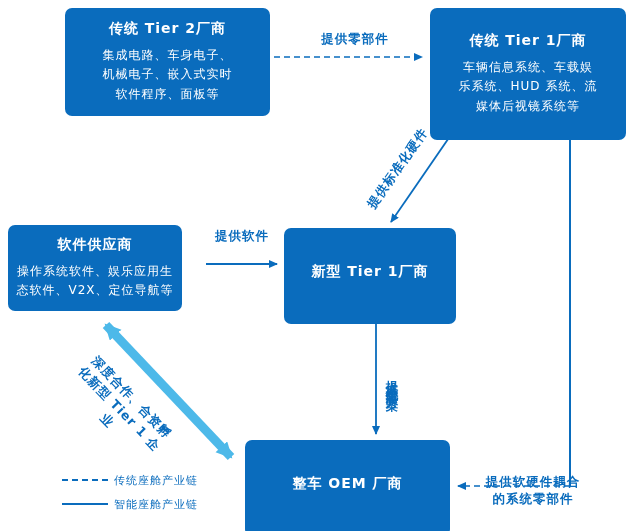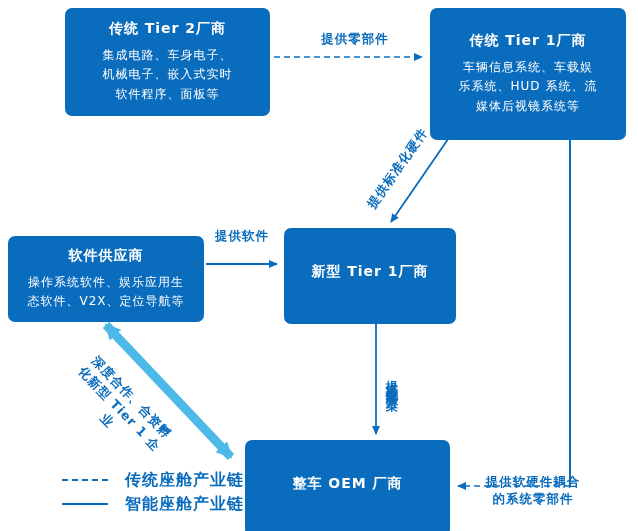--- a/index.html
+++ b/index.html
@@ -9,36 +9,36 @@
   .arrows { position:absolute; left:0; top:0; width:638px; height:531px; pointer-events:none; }
 
   .box { position:absolute; background:#0a6cbd; border-radius:7px; color:#ffffff;
          text-align:center; display:flex; flex-direction:column; justify-content:center;
          padding:6px 8px; }
   .box-title { font-weight:bold; font-size:14px; letter-spacing:1px; margin-bottom:8px; }
   .box-body  { font-size:12px; line-height:1.62; letter-spacing:1px; white-space:pre-line; }
 
   #box-tier2     { left:65px;  top:8px;   width:205px; height:108px; }
   #box-tier1     { left:430px; top:8px;   width:196px; height:132px; }
-  #box-software  { left:8px;   top:236px; width:196px; height:86px; }
+  #box-software  { left:8px;   top:225px; width:174px; height:86px; }
   #box-new-tier1 { left:284px; top:228px; width:172px; height:96px;align-items:center; }
   #box-oem       { left:245px; top:440px; width:205px; height:96px; }
 
   .arrow-label { position:absolute; color:#0a6cbd; font-weight:bold; font-size:12.5px;
                  letter-spacing:1px; white-space:pre-line; text-align:center; }
   #label-parts    { left:315px; top:31px;  width:80px; }
   #label-std-hw   { left:328px; top:160px; width:140px; transform:rotate(-55deg); }
   #label-sw       { left:202px; top:228px; width:80px; }
   #label-solution { left:383px; top:314px; height:132px; writing-mode:vertical-rl; letter-spacing:2.5px; }
   #label-coupled  { left:477px; top:430px; width:112px; line-height:1.35;margin-top:44px; }
   #label-coop     { left:57px;  top:384px; width:124px; transform:rotate(46deg); line-height:1.35; }
 
   .legend { position:absolute; left:62px; top:468px; }
-  .legend-item { display:flex; align-items:center; gap:17px; height:24px;
-                 color:#0a6cbd; font-weight:bold; font-size:16px; letter-spacing:1px; }
+  .legend-item { display:flex; align-items:center; gap:6px; height:24px;
+                 color:#0a6cbd; font-weight:normal; font-size:11px; letter-spacing:1px; }
   .legend-line { width:46px; height:0; display:inline-block; }
   .legend-line.dashed { border-top:2px dashed #0a6cbd; }
   .legend-line.solid  { border-top:2px solid  #0a6cbd; }
 </style>
 </head>
 <body>
 
 <div class="canvas">
 
   <svg class="arrows" viewBox="0 0 638 531">

